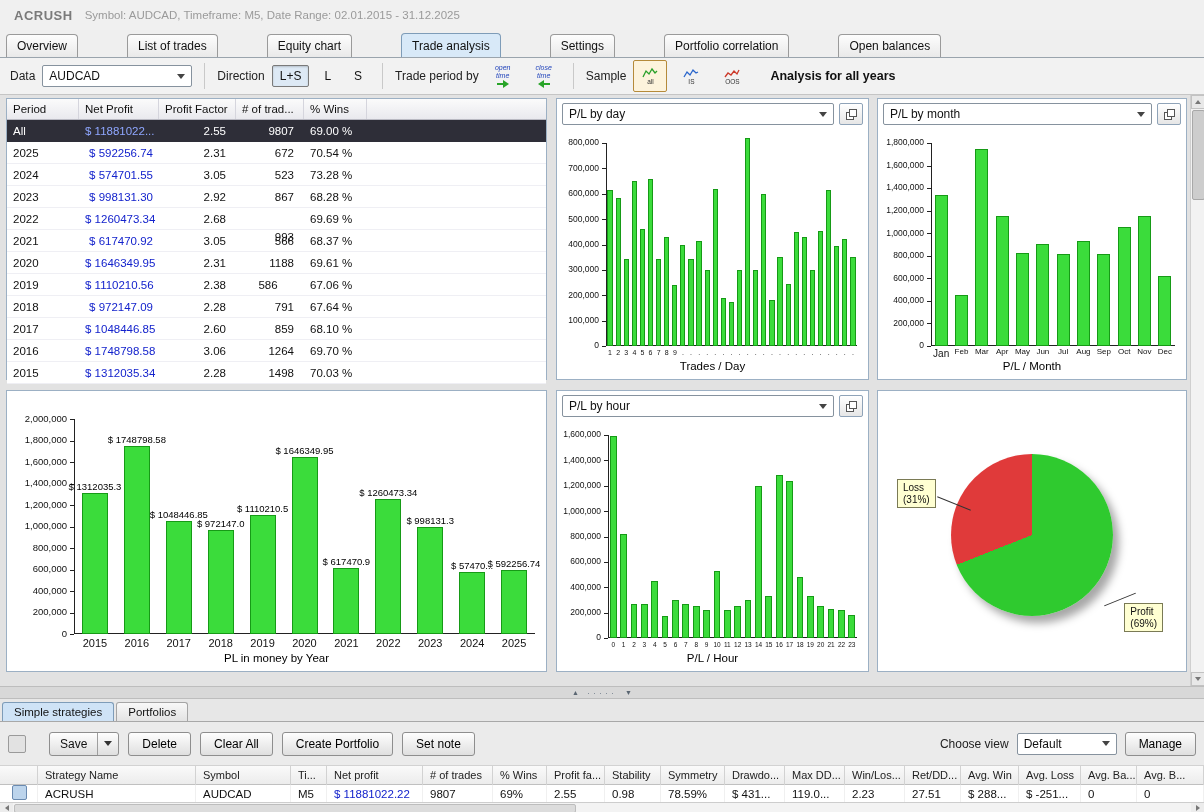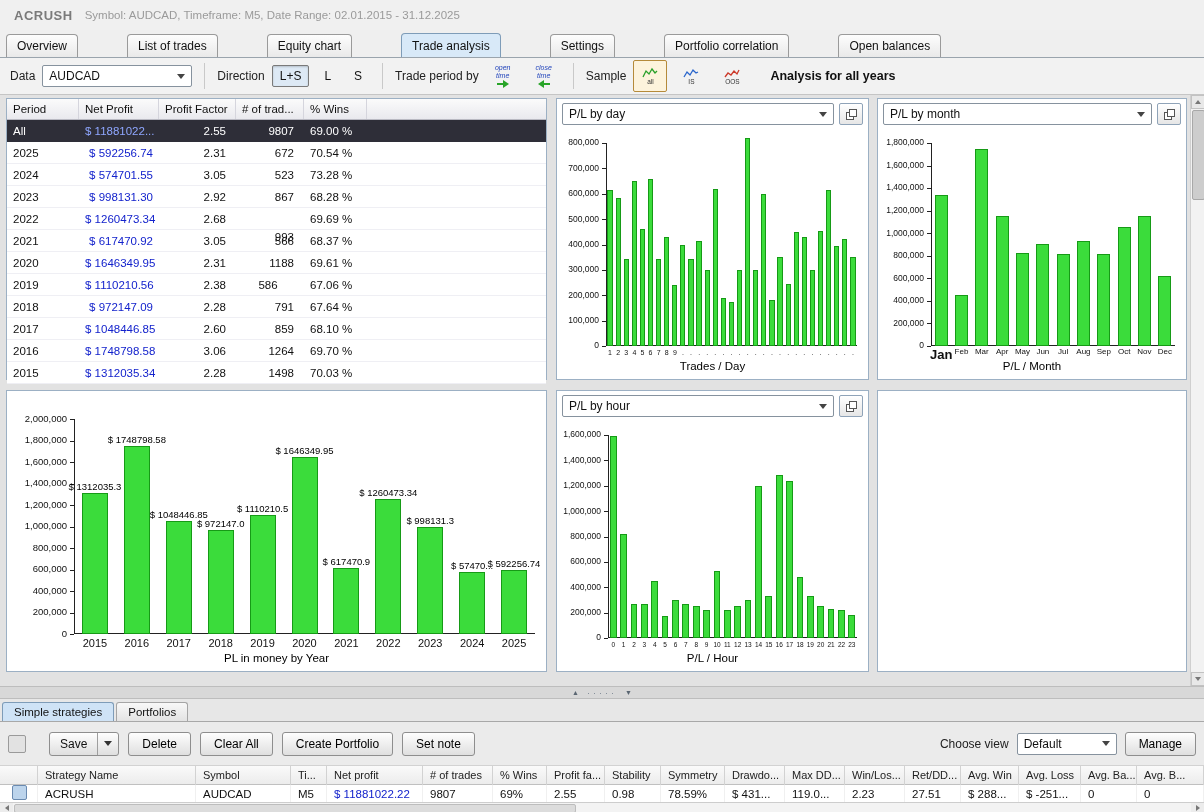--- a/index.html
+++ b/index.html
@@ -420,21 +420,21 @@
           <div class="ylab" style="left: 0px; width: 43px; top: 99.5px; font-size: 8.5px;">1,000,000</div>
           <div class="ytick" style="left: 46px; top: 81.7px;"></div>
           <div class="ylab" style="left: 0px; width: 43px; top: 77px; font-size: 8.5px;">1,200,000</div>
           <div class="ytick" style="left: 46px; top: 59.1px;"></div>
           <div class="ylab" style="left: 0px; width: 43px; top: 54.4px; font-size: 8.5px;">1,400,000</div>
           <div class="ytick" style="left: 46px; top: 36.6px;"></div>
           <div class="ylab" style="left: 0px; width: 43px; top: 31.9px; font-size: 8.5px;">1,600,000</div>
           <div class="ytick" style="left: 46px; top: 14px;"></div>
           <div class="ylab" style="left: 0px; width: 43px; top: 9.3px; font-size: 8.5px;">1,800,000</div>
           <div class="bar" style="left: 53.5px; bottom: 13px; width: 13.4px; height: 151.1px;"></div>
-          <div class="xlab" style="left: 42px; width: 36.3px; bottom: 0px; font-size: 13px; height: 11px; font-weight: bold;">Jan</div>
+          <div class="xlab" style="left: 42px; width: 36.3px; bottom: 0px; font-size: 10px; height: 11px;">Jan</div>
           <div class="bar" style="left: 73.8px; bottom: 13px; width: 13.4px; height: 51.3px;"></div>
           <div class="xlab" style="left: 62.3px; width: 36.3px; bottom: 0px; font-size: 8px; height: 11px;">Feb</div>
           <div class="bar" style="left: 94.1px; bottom: 13px; width: 13.4px; height: 196.8px;"></div>
           <div class="xlab" style="left: 82.7px; width: 36.3px; bottom: 0px; font-size: 8px; height: 11px;">Mar</div>
           <div class="bar" style="left: 114.5px; bottom: 13px; width: 13.4px; height: 130.3px;"></div>
           <div class="xlab" style="left: 103px; width: 36.3px; bottom: 0px; font-size: 8px; height: 11px;">Apr</div>
           <div class="bar" style="left: 134.8px; bottom: 13px; width: 13.4px; height: 93px;"></div>
           <div class="xlab" style="left: 123.3px; width: 36.3px; bottom: 0px; font-size: 8px; height: 11px;">May</div>
           <div class="bar" style="left: 155.1px; bottom: 13px; width: 13.4px; height: 102.1px;"></div>
           <div class="xlab" style="left: 143.7px; width: 36.3px; bottom: 0px; font-size: 8px; height: 11px;">Jun</div>
@@ -600,20 +600,33 @@
           <div class="bar" style="left: 278px; bottom: 13px; width: 6.8px; height: 28.5px;"></div>
           <div class="xlab" style="left: 268.3px; width: 26.4px; bottom: 0.5px; font-size: 6.5px; height: 9.5px;">22</div>
           <div class="bar" style="left: 288.4px; bottom: 13px; width: 6.8px; height: 22.8px;"></div>
           <div class="xlab" style="left: 278.6px; width: 26.4px; bottom: 0.5px; font-size: 6.5px; height: 9.5px;">23</div>
         </div>
       <div class="chart-xtitle">P/L / Hour</div>
     </div>
   </div>
 
   <div class="panel panel-pie">
+    <div class="pie-area">
+      <div class="pie" id="pie" style="background: conic-gradient(rgb(47, 202, 47) 0deg, rgb(47, 202, 47) 248.4deg, rgb(224, 58, 58) 248.4deg, rgb(224, 58, 58) 360deg);"></div>
+      <div class="leader l1"></div>
+      <div class="leader l2"></div>
+      <div class="pie-label loss">
+        <span>Loss</span>
+        <span>(31%)</span>
+      </div>
+      <div class="pie-label profit">
+        <span>Profit</span>
+        <span>(69%)</span>
+      </div>
+    </div>
   </div>
 
   <div class="vscroll">
     <div class="sb-btn" style="top:0;">
         <span class="sb-tri-up"></span>
       </div>
     <div class="sb-thumb"></div>
     <div class="sb-btn" style="bottom:0;">
         <span class="sb-tri-dn"></span>
       </div>

